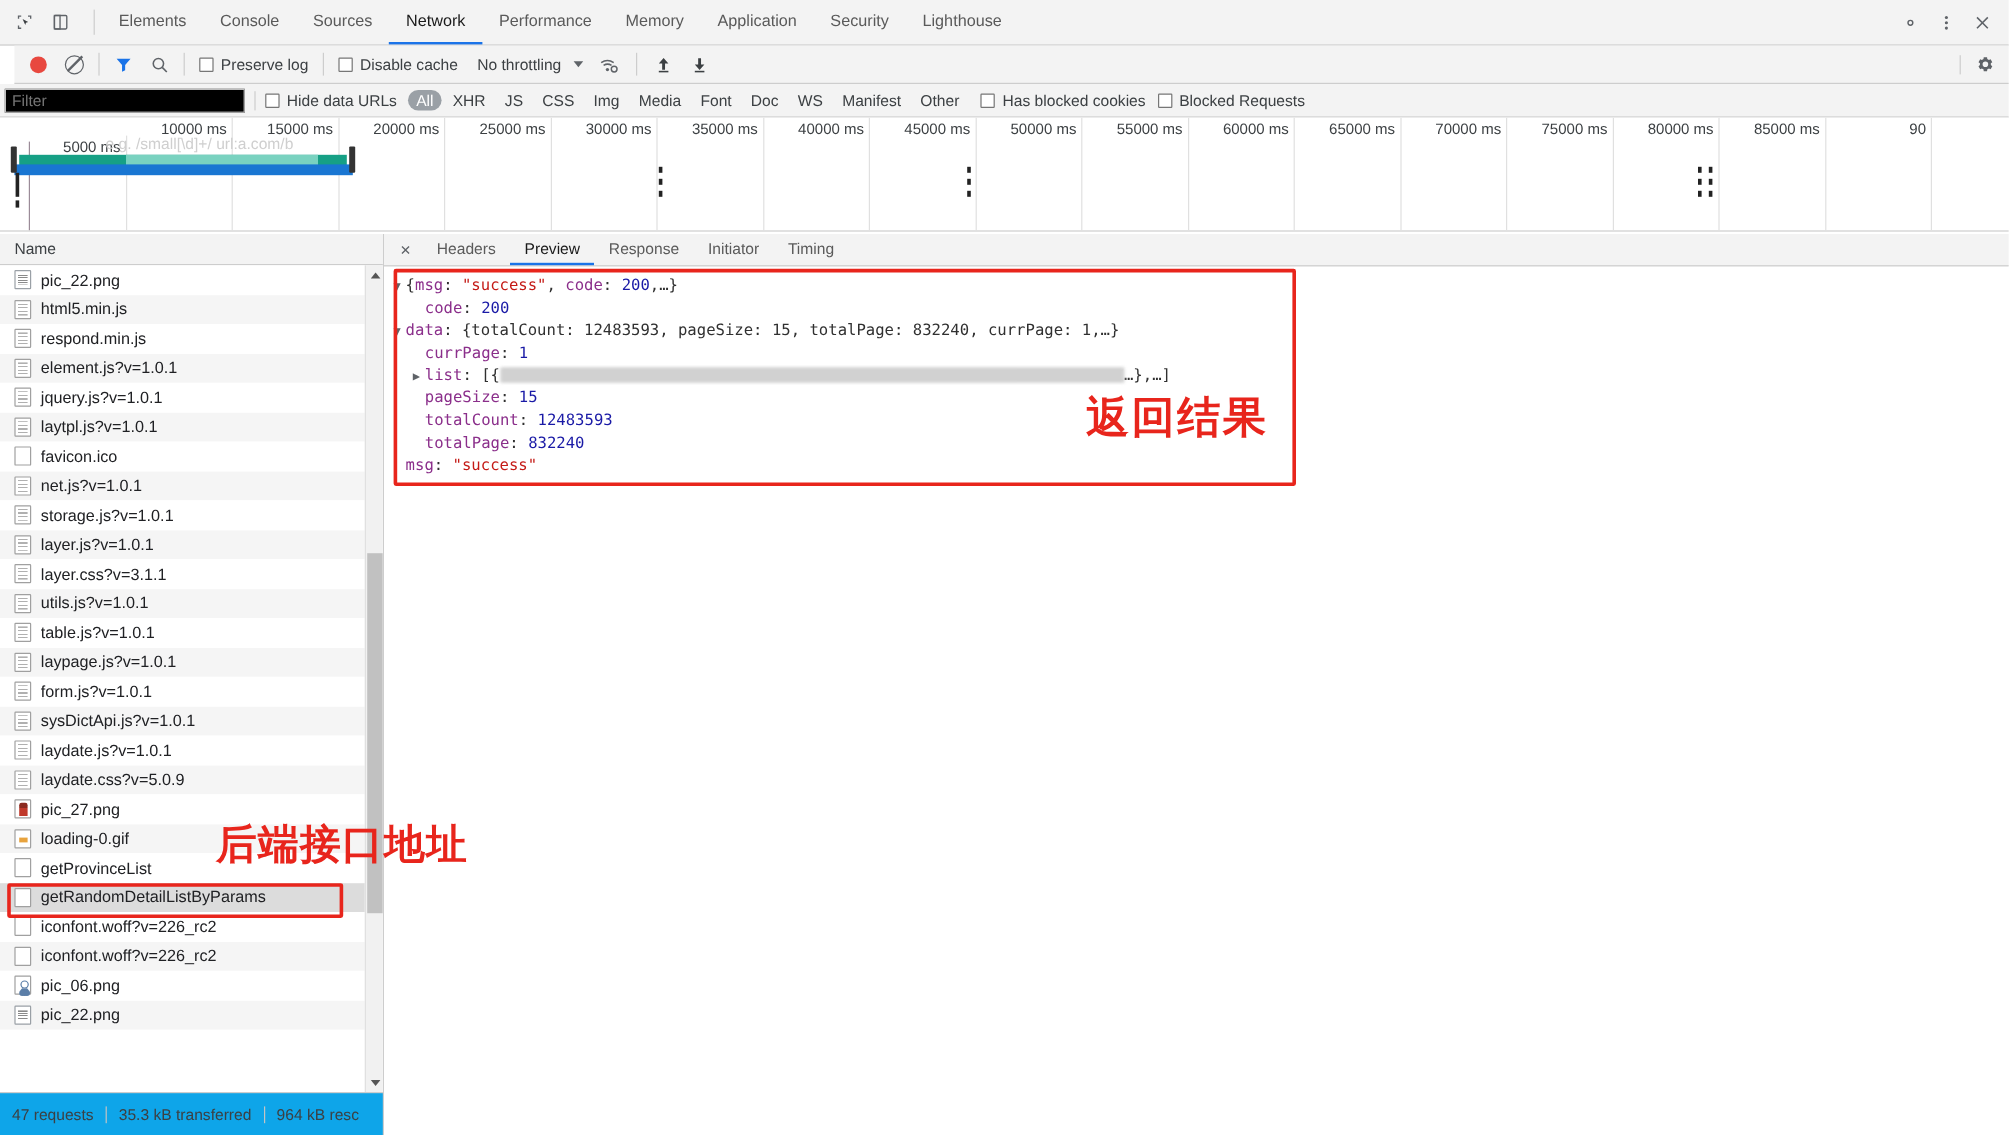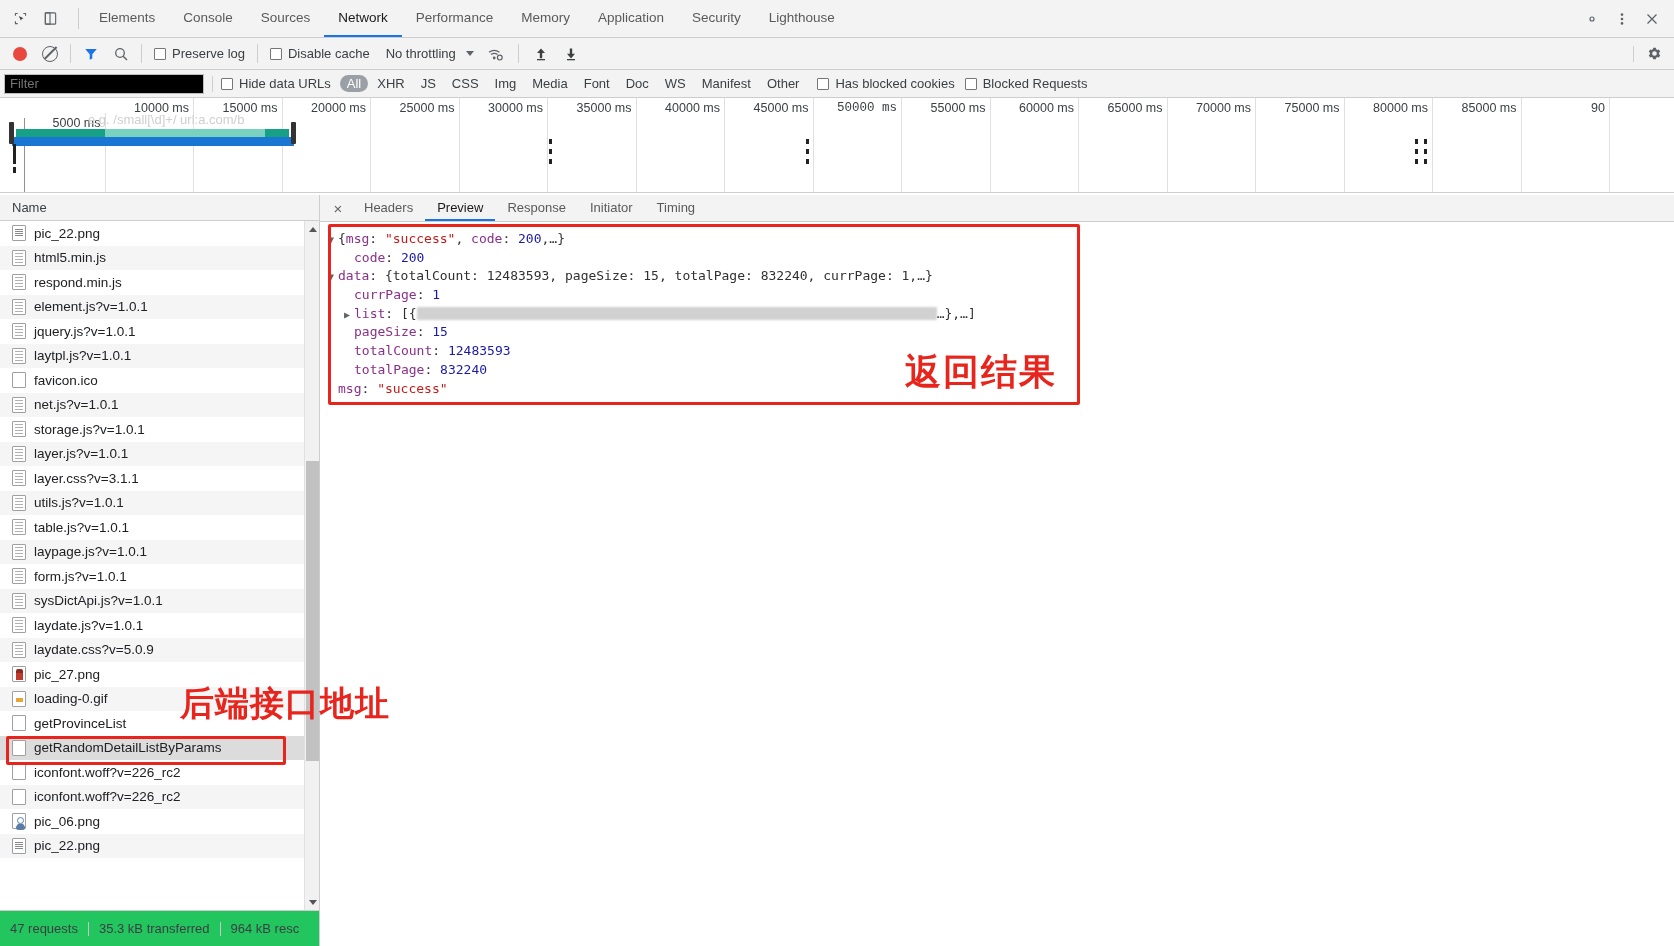--- a/index.html
+++ b/index.html
@@ -48,20 +48,21 @@
   .tabstrip-right { margin-left: auto; display: flex; align-items: center; padding-right: 8px; gap: 2px; }
 
   
   .net-toolbar {
     height: 32px;
     background: #f3f3f3;
     border-bottom: 1px solid #cdcdcd;
     display: flex; align-items: center;
     padding: 0 6px;
     gap: 2px;
+    margin-left: 12px;
   }
   .rec-dot { width: 14px; height: 14px; border-radius: 50%; background: #e8483f; }
   .clear-ic { width: 16px; height: 16px; border: 1.8px solid #5f6368; border-radius: 50%; position: relative; }
   .clear-ic::after { content: ""; position: absolute; left: -1px; top: 5.5px; width: 17px; height: 1.8px; background: #5f6368; transform: rotate(-45deg); }
   .chk { width: 12px; height: 12px; border: 1px solid #767676; background: #fff; border-radius: 1px; display: inline-block; flex: none; }
   .tb-label { font-size: 13px; color: #3c4043; white-space: nowrap; }
   .tb-item { display: flex; align-items: center; gap: 6px; padding: 0 6px; cursor: pointer; }
   .caret-dn { width: 0; height: 0; border-left: 4px solid transparent; border-right: 4px solid transparent; border-top: 5px solid #5f6368; }
   .throttle { font-size: 13px; color: #3c4043; padding-left: 2px; }
   .net-toolbar-right { margin-left: auto; display: flex; align-items: center; }
@@ -253,21 +254,21 @@
     font-family: "DejaVu Sans", sans-serif;
     font-weight: 700;
     white-space: nowrap;
     pointer-events: none;
   }
 
   
   .statusbar {
     position: absolute; left: 0; bottom: 0;
     width: 320px; height: 36px;
-    background: #22c55e;
+    background: #0ea5e9;
     border-top: 1px solid #cdcdcd;
     border-right: 1px solid #cdcdcd;
     display: flex; align-items: center;
     font-size: 13px; color: #3c4043;
     overflow: hidden;
   }
   .st-item { padding: 0 10px; white-space: nowrap; }
   .st-sep { width: 1px; height: 14px; background: #c4c4c4; }
 
   .detail-fill { position: absolute; left: 320px; right: 0; bottom: 0; height: 36px; background: #fff; border-top: 1px solid transparent; }
@@ -464,21 +465,21 @@
         </div>
         <div class="tick" style="left: 548px; width: 88.5px;">
           <span>35000 ms</span>
         </div>
         <div class="tick" style="left: 636.5px; width: 88.5px;">
           <span>40000 ms</span>
         </div>
         <div class="tick" style="left: 725px; width: 88.5px;">
           <span>45000 ms</span>
         </div>
-        <div class="tick" style="left: 813.5px; width: 88.5px; font-family: Liberation Mono, monospace;">
+        <div class="tick" style="left: 813.5px; width: 88.5px;">
           <span>50000 ms</span>
         </div>
         <div class="tick" style="left: 902px; width: 88.5px;">
           <span>55000 ms</span>
         </div>
         <div class="tick" style="left: 990.5px; width: 88.5px; text-align: right;">
           <span>60000 ms</span>
         </div>
         <div class="tick" style="left: 1079px; width: 88.5px;">
           <span>65000 ms</span>
@@ -678,21 +679,21 @@
             </div>
           </div>
       </div>
       <div class="dt-body">
         <div class="json" id="json-view"><span class="jline" style="padding-left: 0px;"><span class="tw open"></span><span class="k-plain">{</span><span class="k-prop">msg</span><span class="k-plain">: </span><span class="k-str">"success"</span><span class="k-plain">, </span><span class="k-prop">code</span><span class="k-plain">: </span><span class="k-num">200</span><span class="k-plain">,…}</span></span><span class="jline" style="padding-left: 16px;"><span class="tw"></span><span class="k-prop">code</span><span class="k-plain">: </span><span class="k-num">200</span></span><span class="jline" style="padding-left: 0px;"><span class="tw open"></span><span class="k-prop">data</span><span class="k-plain">: {</span><span class="k-plain">totalCount: 12483593, pageSize: 15, totalPage: 832240, currPage: 1,…}</span></span><span class="jline" style="padding-left: 16px;"><span class="tw"></span><span class="k-prop">currPage</span><span class="k-plain">: </span><span class="k-num">1</span></span><span class="jline" style="padding-left: 16px;"><span class="tw closed"></span><span class="k-prop">list</span><span class="k-plain">: [{</span><span class="redact" style="width: 520px;"></span><span class="k-plain">…},…]</span></span><span class="jline" style="padding-left: 16px;"><span class="tw"></span><span class="k-prop">pageSize</span><span class="k-plain">: </span><span class="k-num">15</span></span><span class="jline" style="padding-left: 16px;"><span class="tw"></span><span class="k-prop">totalCount</span><span class="k-plain">: </span><span class="k-num">12483593</span></span><span class="jline" style="padding-left: 16px;"><span class="tw"></span><span class="k-prop">totalPage</span><span class="k-plain">: </span><span class="k-num">832240</span></span><span class="jline" style="padding-left: 0px;"><span class="tw"></span><span class="k-prop">msg</span><span class="k-plain">: </span><span class="k-str">"success"</span></span></div>
       </div>
     </div>
   </div>
 
   <div class="redbox" style="left:328px; top:224px; width:752px; height:181px;"></div>
-  <div class="ann-cn" style="left:905px; top:348px; font-size:36px; letter-spacing:2px;">返回结果</div>
+  <div class="ann-cn" style="left:905px; top:324px; font-size:36px; letter-spacing:2px;">返回结果</div>
 
   <div class="redbox" style="left:6px; top:736px; width:280px; height:29px;"></div>
   <div class="ann-cn" style="left:180px; top:681px; font-size:34px; letter-spacing:1px;">后端接口地址</div>
 
   <div class="detail-fill"></div>
   <div class="statusbar">
     <span class="st-item">47 requests</span>
     <span class="st-sep"></span>
     <span class="st-item">35.3 kB transferred</span>
     <span class="st-sep"></span>

